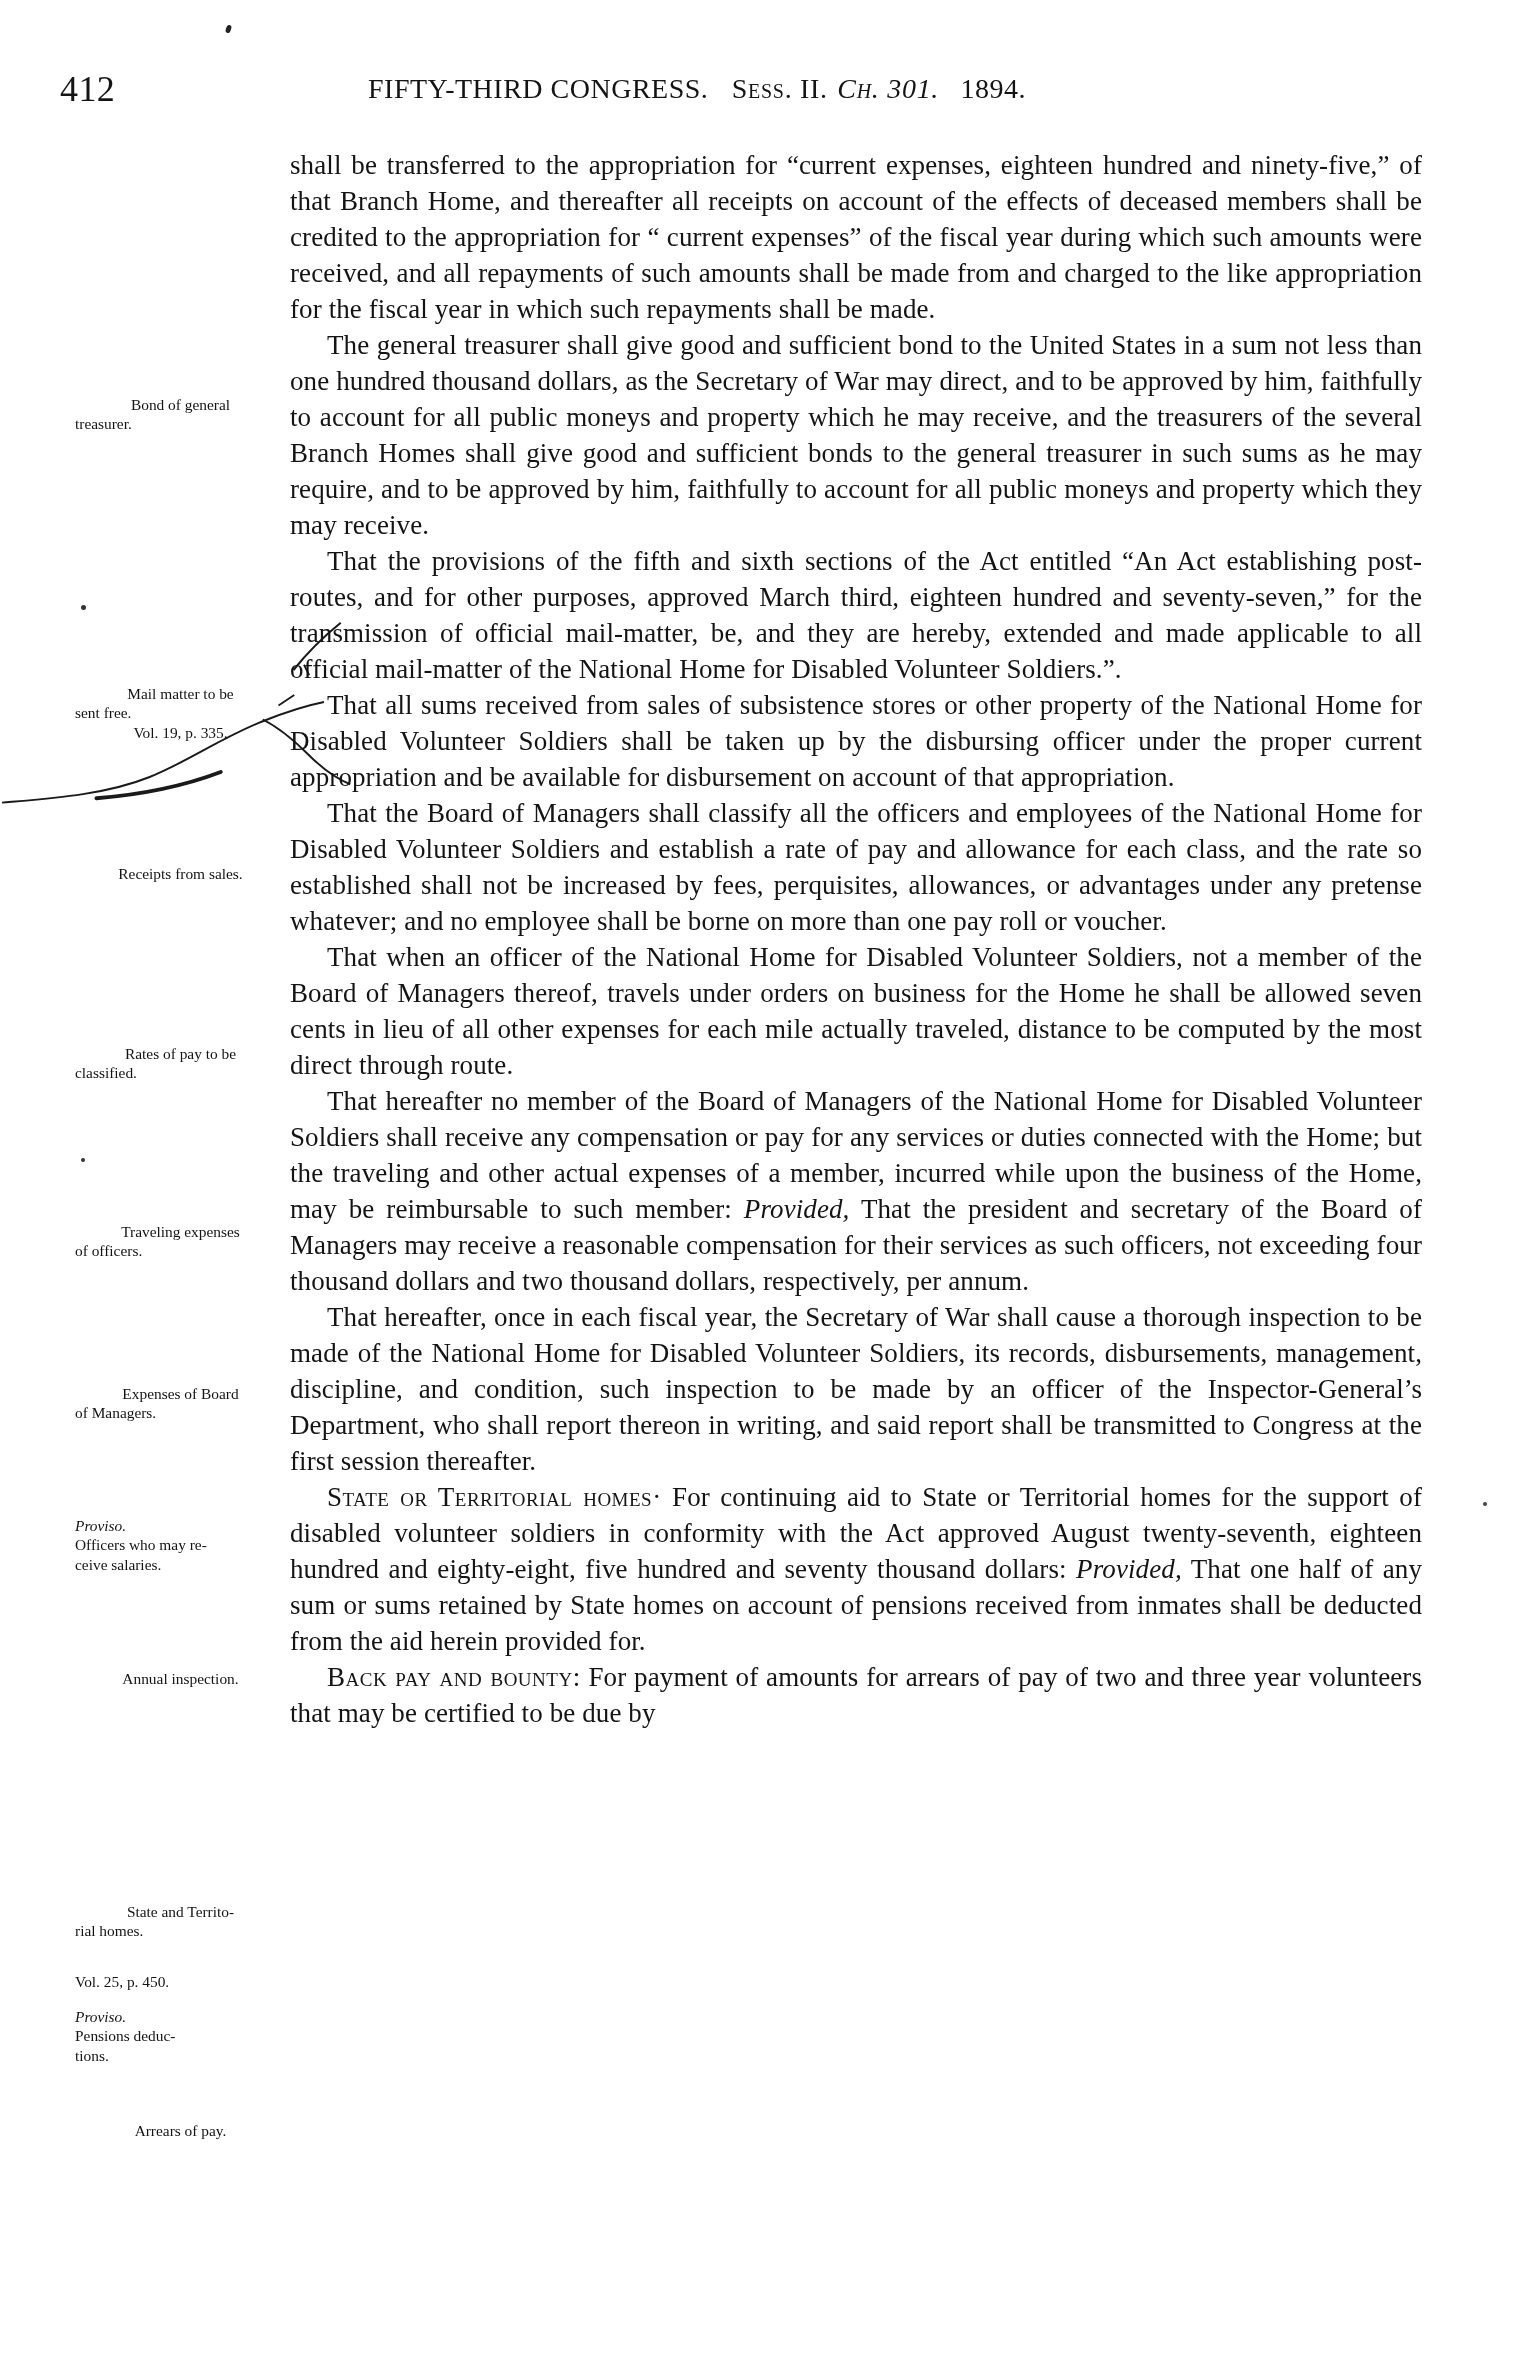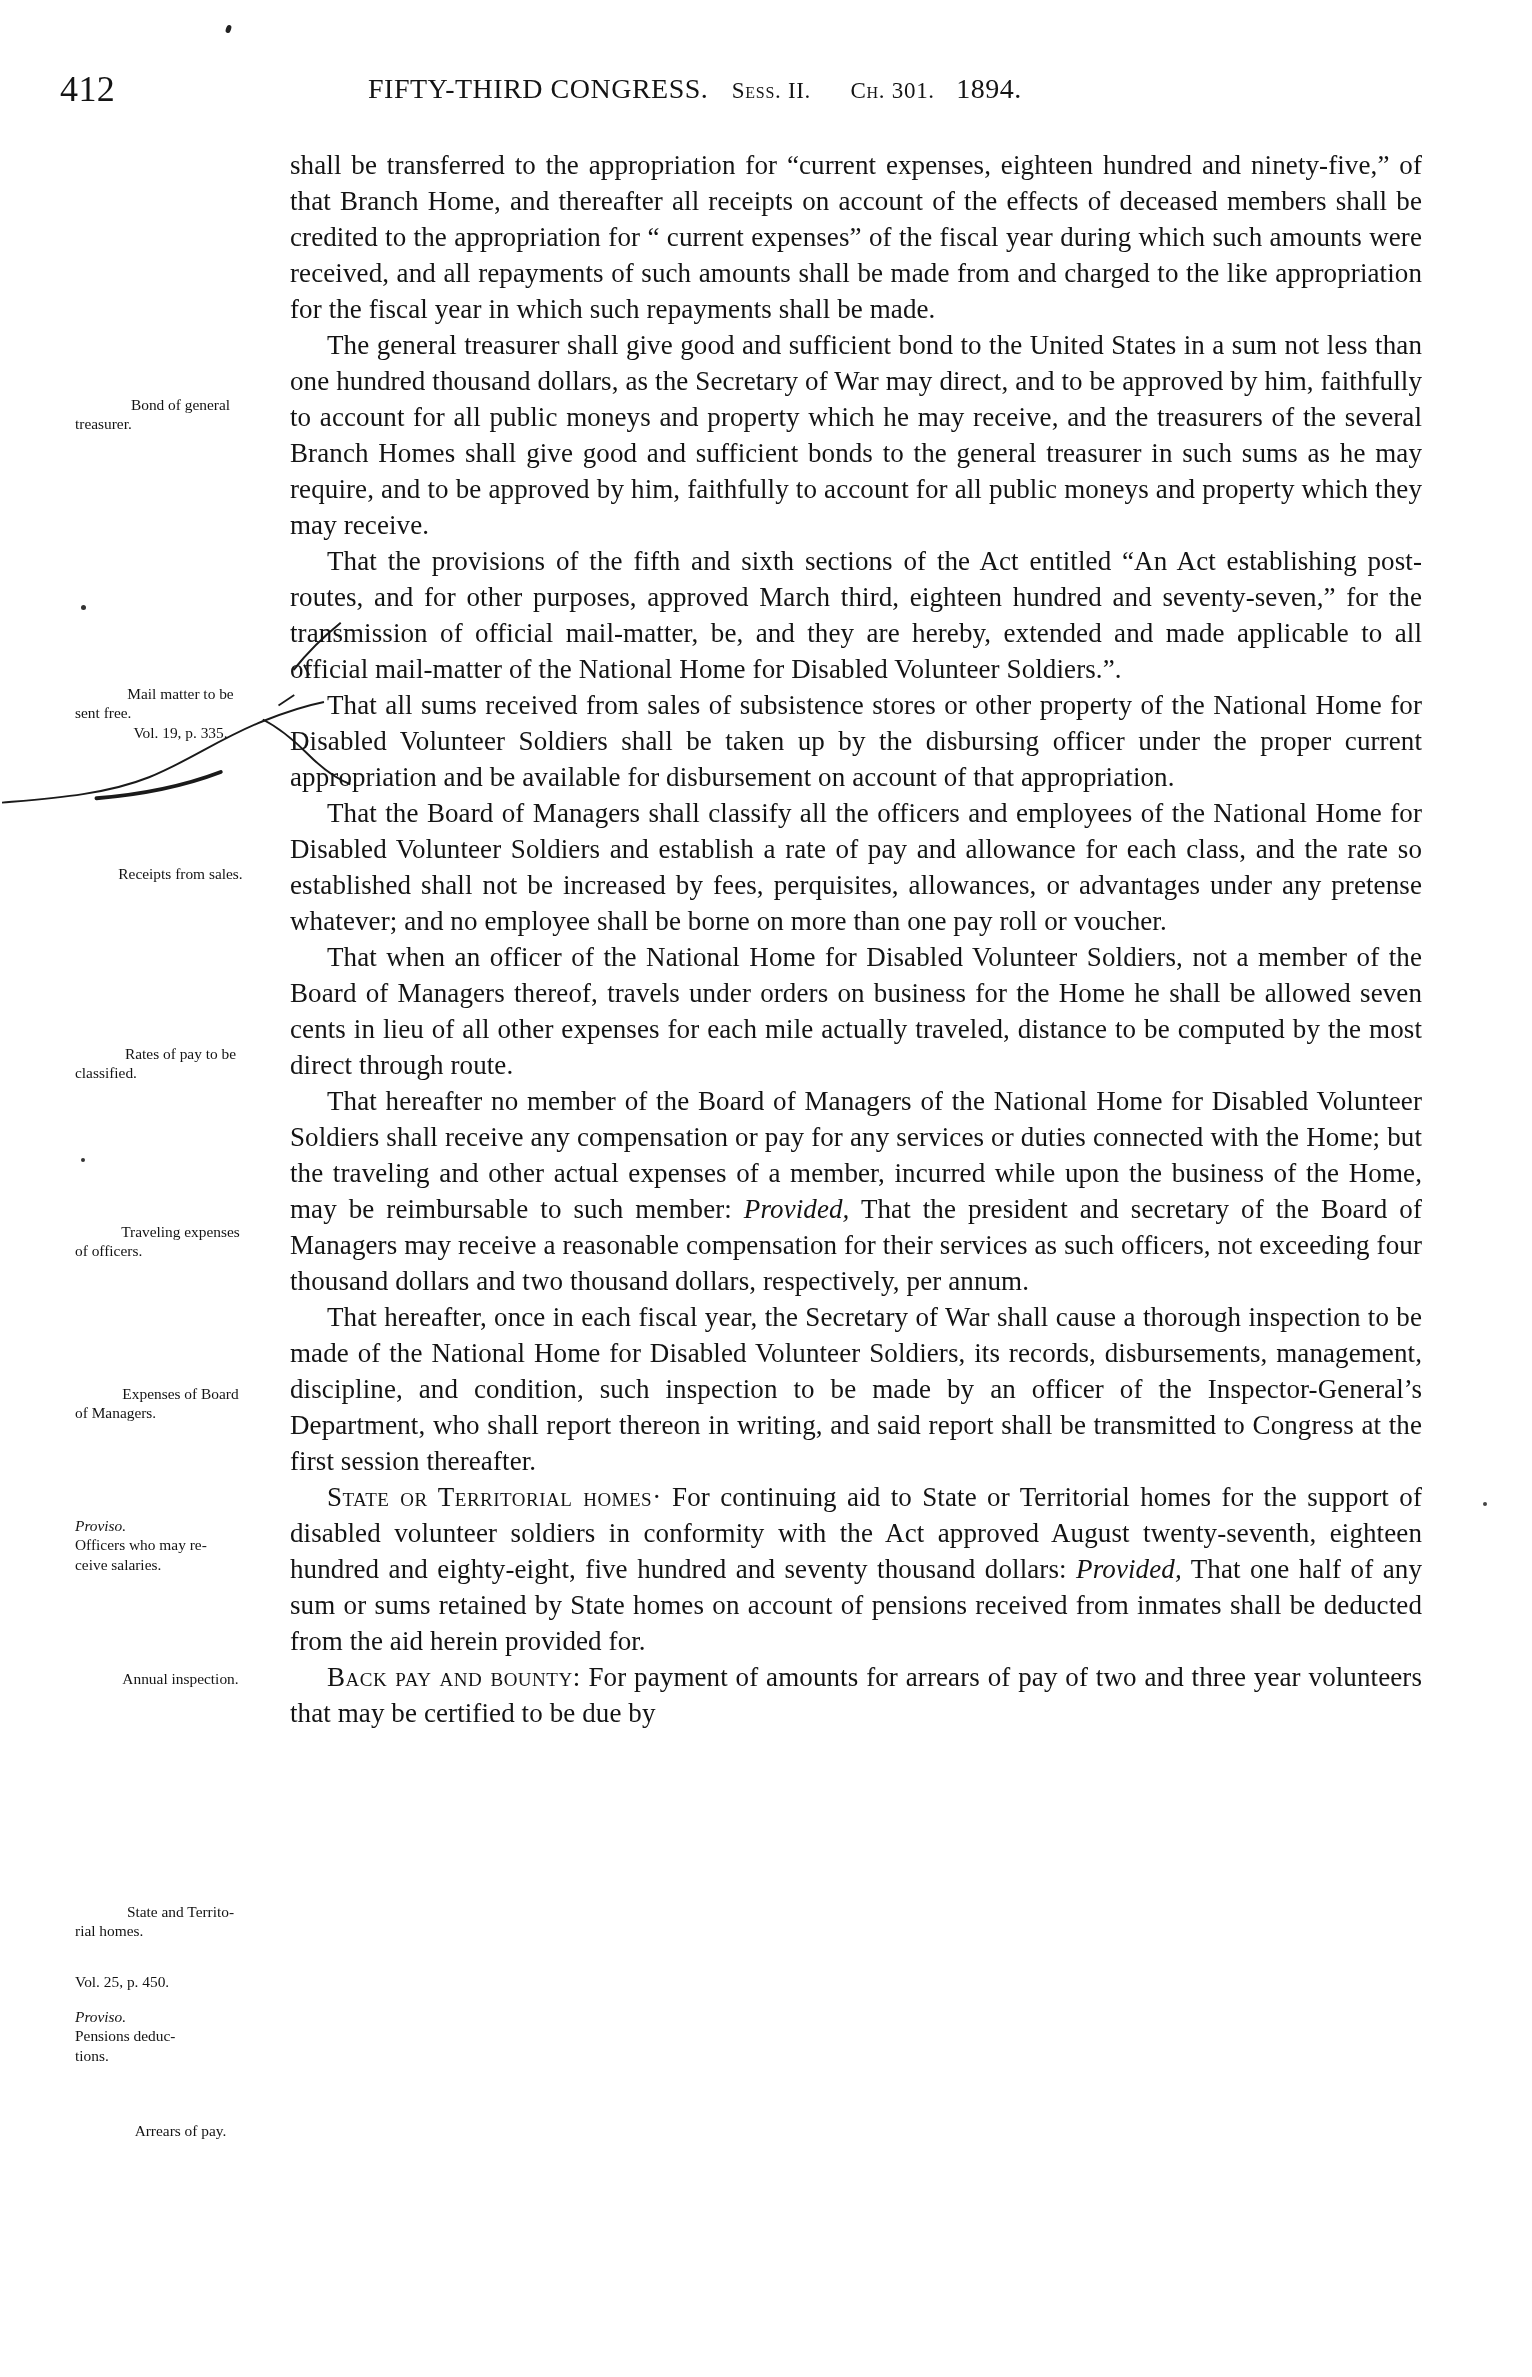--- a/index.html
+++ b/index.html
@@ -40,21 +40,21 @@
   }
   .running-head {
     position: absolute;
     left: 368px;
     top: 5.3px;
     font-size: 28px;
     letter-spacing: 0.5px;
     white-space: nowrap;
   }
   .running-head .sc {
-    font-size: 23px;
+    font-size: 28px;
     letter-spacing: 0.7px;
   }
   
   .textcol {
     position: absolute;
     left: 290px;
     top: 147px;
     width: 1132px;
     text-align: justify;
     font-size: 27px;
@@ -148,21 +148,21 @@
   <svg class="penmark" style="left:290px; top:614px; width:105px; height:70px;" viewBox="0 0 120 80">
     <path d="M4 64 C 20 44, 38 26, 58 10" fill="none" stroke="#1a1a1a" stroke-width="2.4"></path>
     <path d="M16 58 L 22 70" fill="none" stroke="#1a1a1a" stroke-width="2"></path>
   </svg>
 
   <div class="page-header">
     <div class="folio">412</div>
     <div class="running-head">
       <span>FIFTY-THIRD CONGRESS.</span>
       <span class="sc smallcaps" style="margin-left:16px;">Sess. II.</span>
-      <span class="sc smallcaps" style="margin-left:32px;">Ch. 301.</span>
+      <span class="sc smallcaps" style="margin-left:2px;font-style:italic;">Ch. 301.</span>
       <span style="margin-left:14px;">1894.</span>
     </div>
   </div>
 
 
   <div class="sidenote" style="top:395px;">
     <span class="c">Bond of general</span>
     <span style="display:block">treasurer.</span>
   </div>
 

